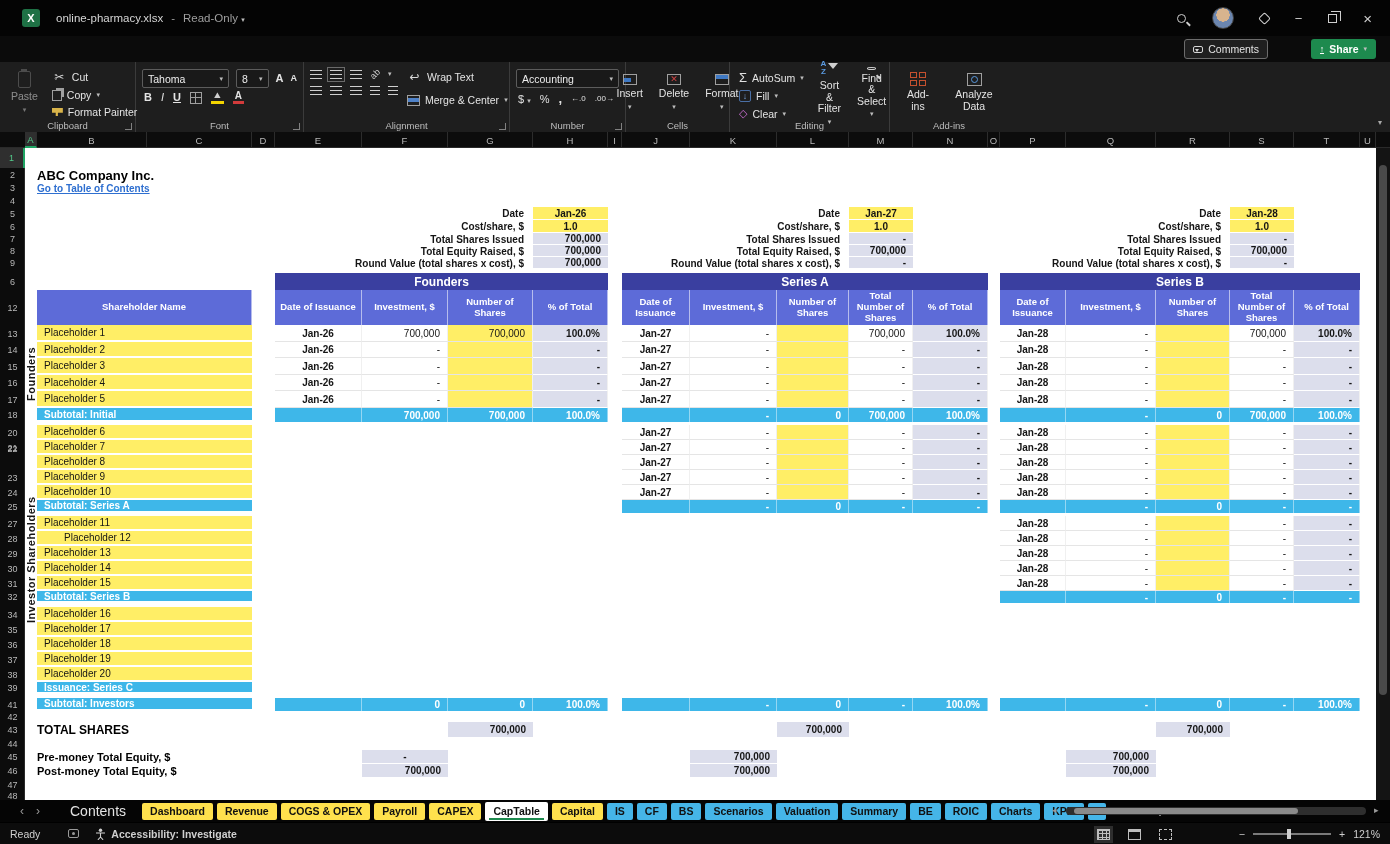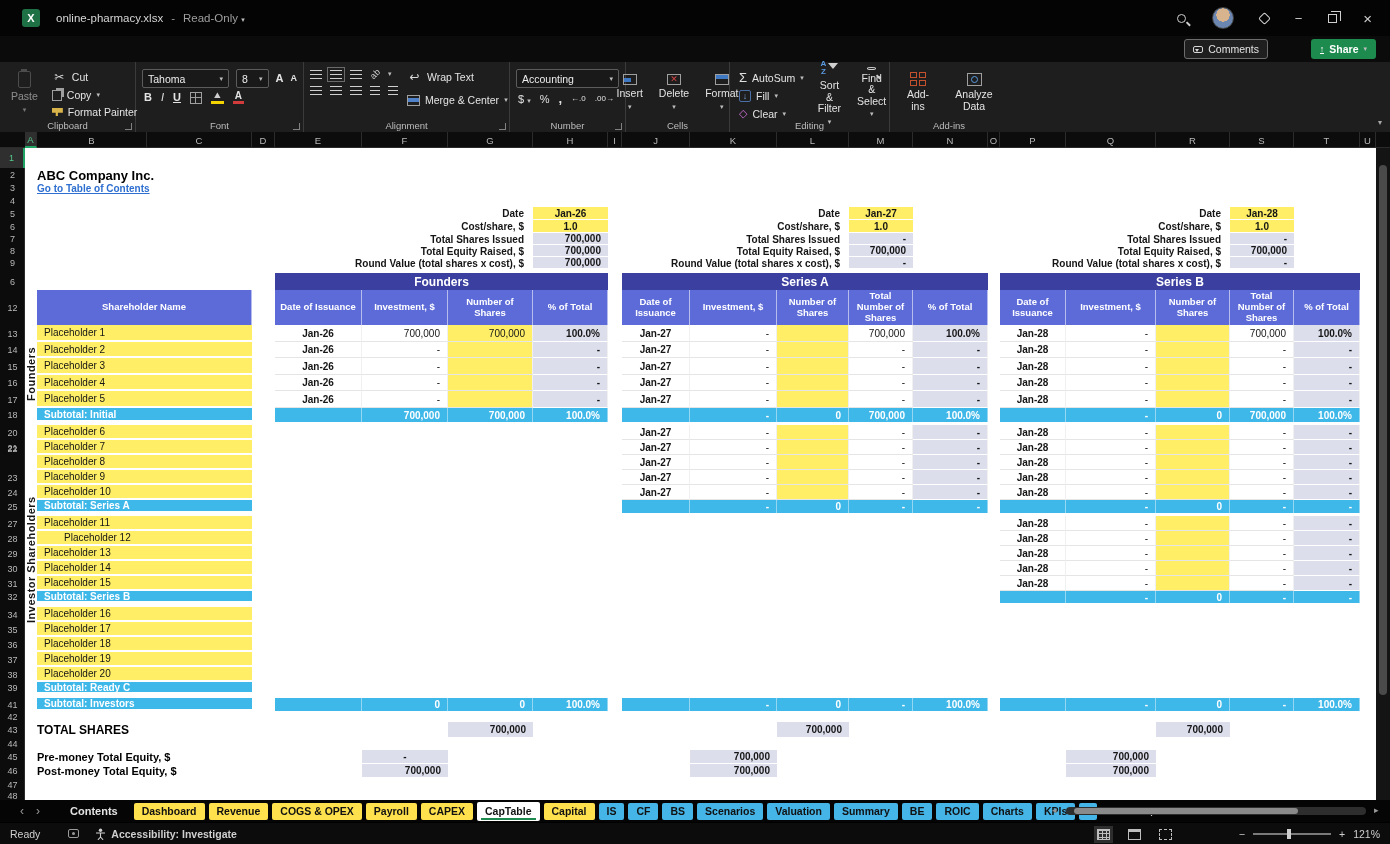--- a/index.html
+++ b/index.html
@@ -108,21 +108,21 @@
   .biglabel{position:absolute;display:flex;align-items:center;font-weight:bold;color:#000}
   .graybox{position:absolute;display:flex;align-items:center;justify-content:flex-end;padding-right:7px;
     background:#dcdeec;font-size:10px;font-weight:bold;color:#151515;border-bottom:1px solid #fff}
   .graybox.ctr{justify-content:center;padding-right:0}
 
   
   #tabbar{position:absolute;left:0;top:800px;width:1390px;height:22px;background:#050505;display:flex;align-items:center}
   .tnav{color:#9a9a9a;font-size:12px;margin-left:14px;width:16px;text-align:center}
   .stab{height:17px;display:flex;align-items:center;padding:0 8px;border-radius:2px;margin-right:4px;
     font-size:10.5px;font-weight:bold;color:#111;white-space:nowrap;overflow:hidden}
-  .stab.plain{background:transparent;color:#e3e3e3;font-weight:bold;font-size:11px;padding:0 12px}
+  .stab.plain{background:transparent;color:#e3e3e3;font-weight:normal;font-size:14px;padding:0 12px}
   .stab.yellow{background:#ffe14d}
   .stab.blue{background:#45b5e8}
   .stab.active{background:#fff;position:relative;height:19px}
   .stab.active::after{content:'';position:absolute;left:4px;right:4px;bottom:1px;height:2px;background:#1d8a4e}
   .tmisc{color:#cfcfcf;font-size:11px;margin:0 5px}
   #hscroll{position:absolute;left:1066px;top:807px;width:300px;height:8px;background:#2e2e2e;border-radius:4px}
   #hthumb{position:absolute;left:1074px;top:808px;width:224px;height:6px;background:#8a8a8a;border-radius:3px}
   .harrow{position:absolute;top:805px;color:#9a9a9a;font-size:9px}
 
   
@@ -808,21 +808,21 @@
     <div class="ncell" style="position: absolute; left: 37px; top: 531px; width: 215px; height: 15px; padding-left: 27px;">Placeholder 12</div>
     <div class="ncell" style="position: absolute; left: 37px; top: 546px; width: 215px; height: 15px;">Placeholder 13</div>
     <div class="ncell" style="position: absolute; left: 37px; top: 561px; width: 215px; height: 15px;">Placeholder 14</div>
     <div class="ncell" style="position: absolute; left: 37px; top: 576px; width: 215px; height: 15px;">Placeholder 15</div>
     <div class="nsub" style="position: absolute; left: 37px; top: 591px; width: 215px; height: 12px;">Subtotal: Series B</div>
     <div class="ncell" style="position: absolute; left: 37px; top: 607px; width: 215px; height: 15px;">Placeholder 16</div>
     <div class="ncell" style="position: absolute; left: 37px; top: 622px; width: 215px; height: 15px;">Placeholder 17</div>
     <div class="ncell" style="position: absolute; left: 37px; top: 637px; width: 215px; height: 15px;">Placeholder 18</div>
     <div class="ncell" style="position: absolute; left: 37px; top: 652px; width: 215px; height: 15px;">Placeholder 19</div>
     <div class="ncell" style="position: absolute; left: 37px; top: 667px; width: 215px; height: 15px;">Placeholder 20</div>
-    <div class="nsub" style="position: absolute; left: 37px; top: 682px; width: 215px; height: 12px;">Subtotal: Ready C</div>
+    <div class="nsub" style="position: absolute; left: 37px; top: 682px; width: 215px; height: 12px;">Issuance: Series C</div>
     <div class="nsub" style="position: absolute; left: 37px; top: 698px; width: 215px; height: 13px;">Subtotal: Investors</div>
     <div class="subrow" style="position: absolute; left: 275px; top: 698px; width: 333px; height: 13px;">
       <div class="scell num" style="width: 87px; padding-right: 7px;"></div>
       <div class="scell num" style="width: 86px; padding-right: 7px;">0</div>
       <div class="scell num" style="width: 85px; padding-right: 7px;">0</div>
       <div class="scell num" style="width: 75px; padding-right: 7px;">100.0%</div>
     </div>
     <div class="subrow" style="position: absolute; left: 622px; top: 698px; width: 366px; height: 13px;">
       <div class="scell num" style="width: 68px; padding-right: 7px;"></div>
       <div class="scell num" style="width: 87px; padding-right: 7px;">-</div>

